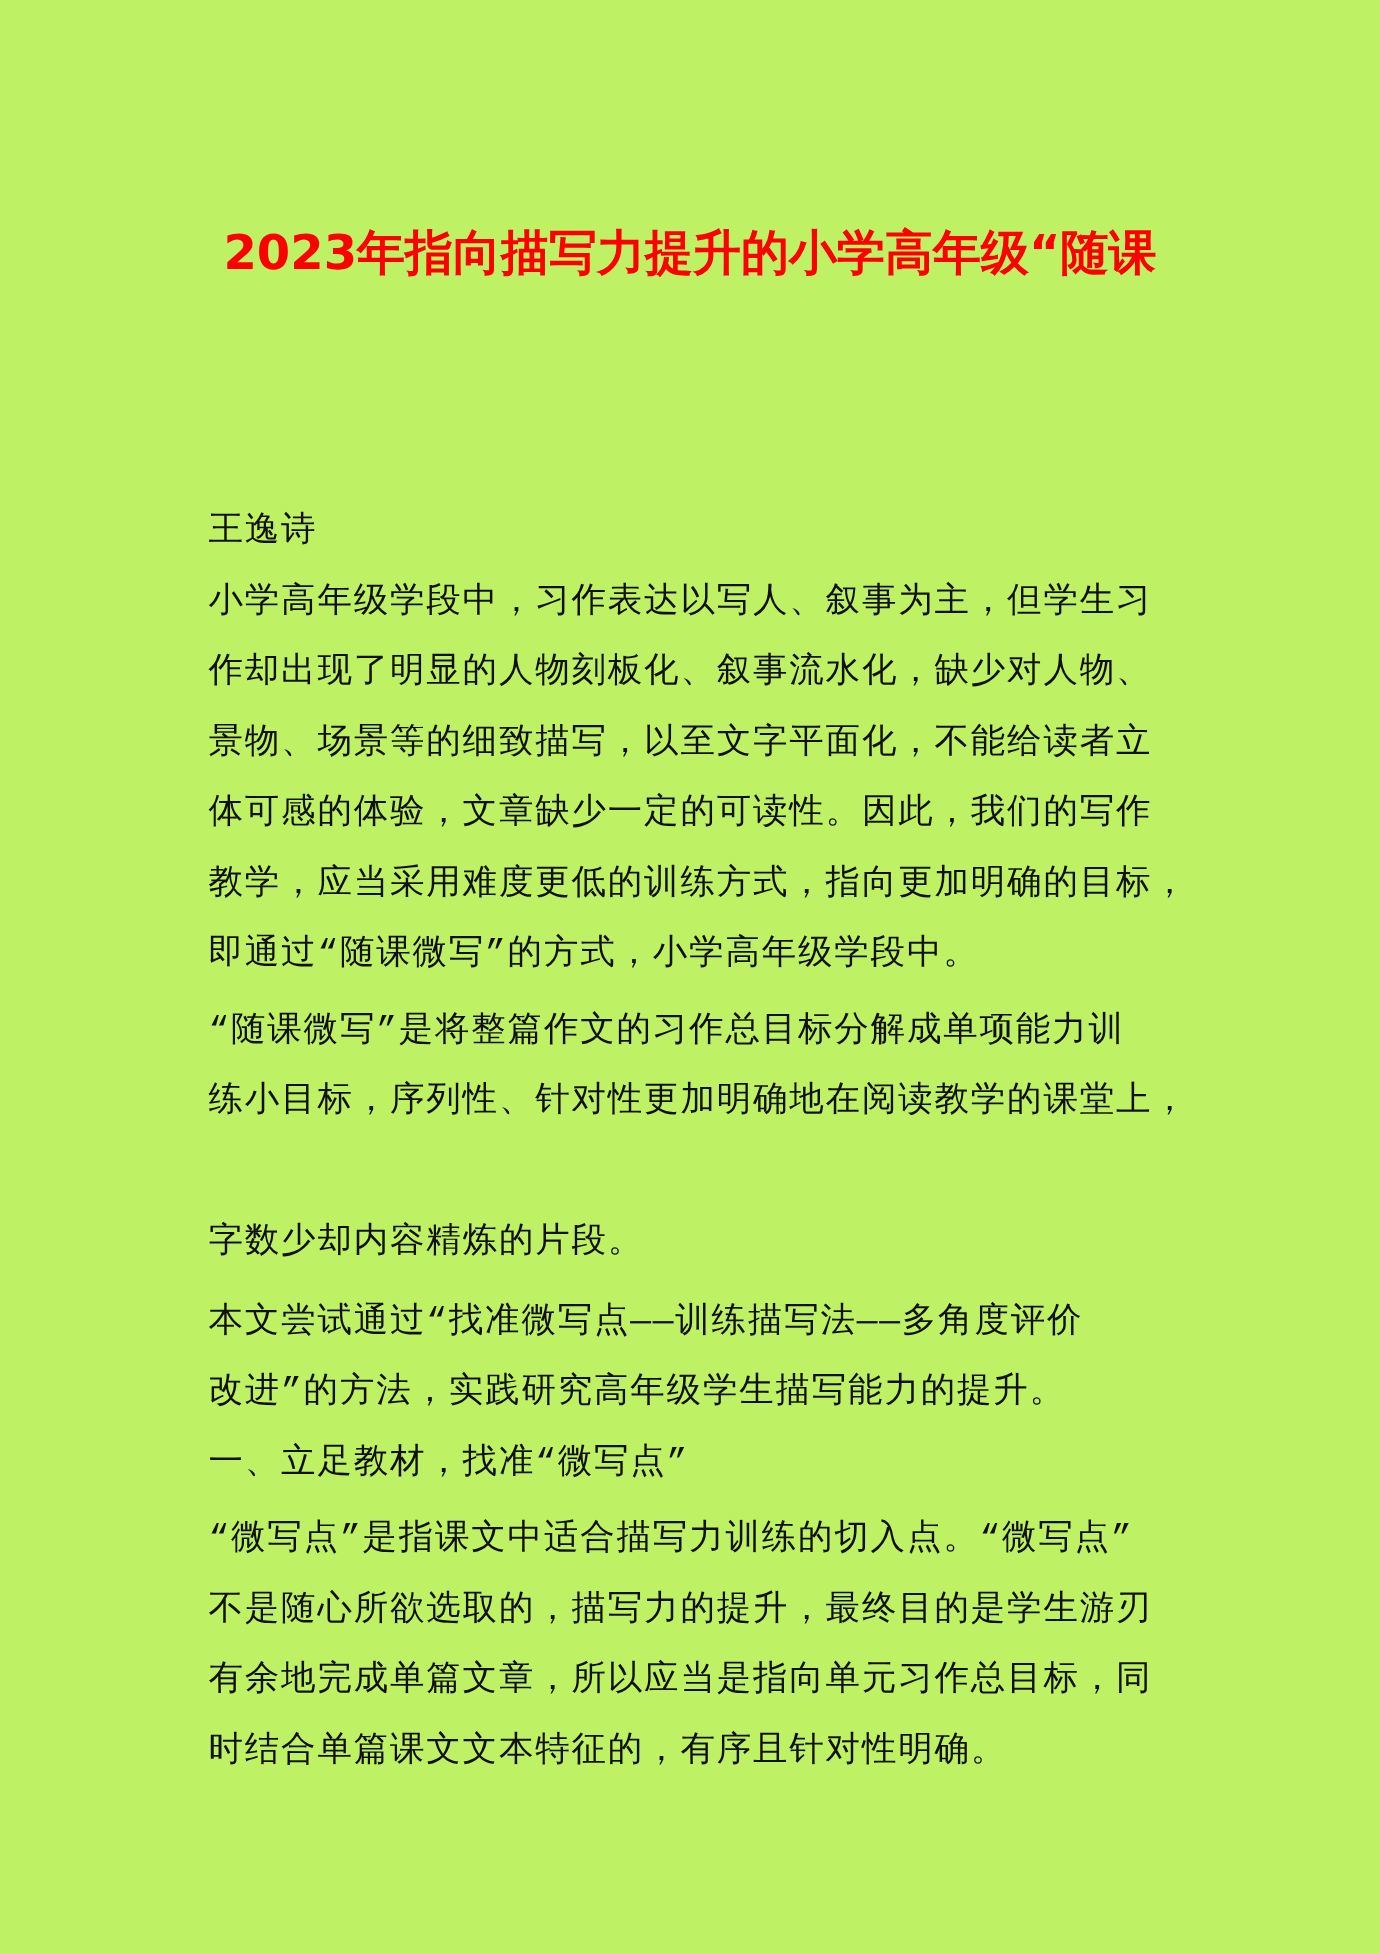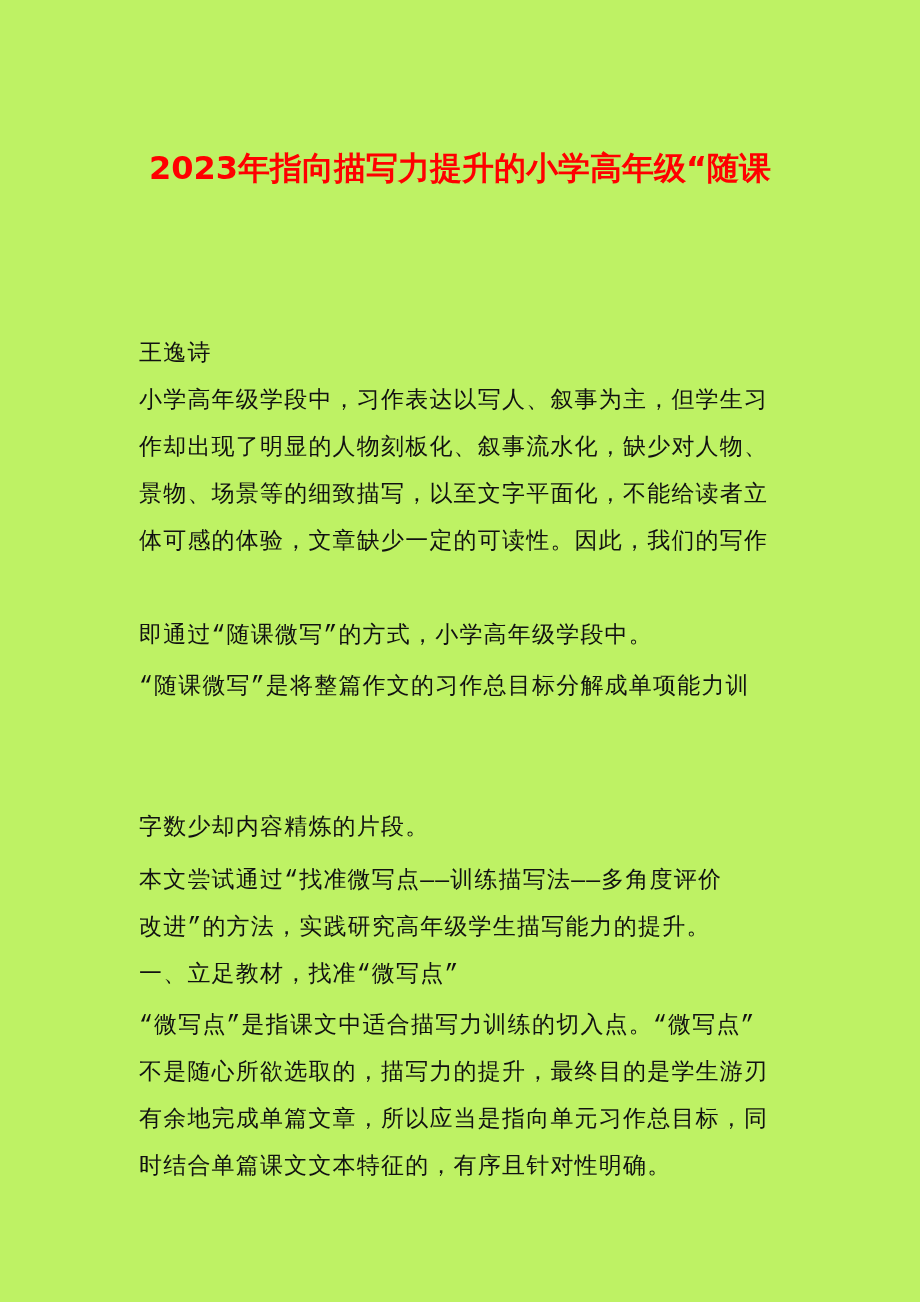--- a/index.html
+++ b/index.html
@@ -53,22 +53,24 @@
 
 <div class="page">
   <div class="title l1">2023年指向描写力提升的小学高年级“随课</div>
 
   <div class="line" style="top:339px">王逸诗</div>
 
   <div class="line" style="top:386px">小学高年级学段中，习作表达以写人、叙事为主，但学生习</div>
   <div class="line" style="top:433px">作却出现了明显的人物刻板化、叙事流水化，缺少对人物、</div>
   <div class="line" style="top:480px">景物、场景等的细致描写，以至文字平面化，不能给读者立</div>
   <div class="line" style="top:527px">体可感的体验，文章缺少一定的可读性。因此，我们的写作</div>
+  <div class="line" style="top:574px">教学，应当采用难度更低的训练方式，指向更加明确的目标，</div>
   <div class="line" style="top:621px">即通过“随课微写”的方式，小学高年级学段中。</div>
   <div class="line" style="top:672px">“随课微写”是将整篇作文的习作总目标分解成单项能力训</div>
+  <div class="line" style="top:719px">练小目标，序列性、针对性更加明确地在阅读教学的课堂上，</div>
   <div class="line" style="top:813px">字数少却内容精炼的片段。</div>
   <div class="line" style="top:913px">改进”的方法，实践研究高年级学生描写能力的提升。</div>
   <div class="line" style="top:866px">本文尝试通过“找准微写点——训练描写法——多角度评价</div>
   <div class="line" style="top:960px">一、立足教材，找准“微写点”</div>
   <div class="line" style="top:1011px">“微写点”是指课文中适合描写力训练的切入点。“微写点”</div>
   <div class="line" style="top:1058px">不是随心所欲选取的，描写力的提升，最终目的是学生游刃</div>
   <div class="line" style="top:1105px">有余地完成单篇文章，所以应当是指向单元习作总目标，同</div>
   <div class="line" style="top:1152px">时结合单篇课文文本特征的，有序且针对性明确。</div>
 </div>
 

